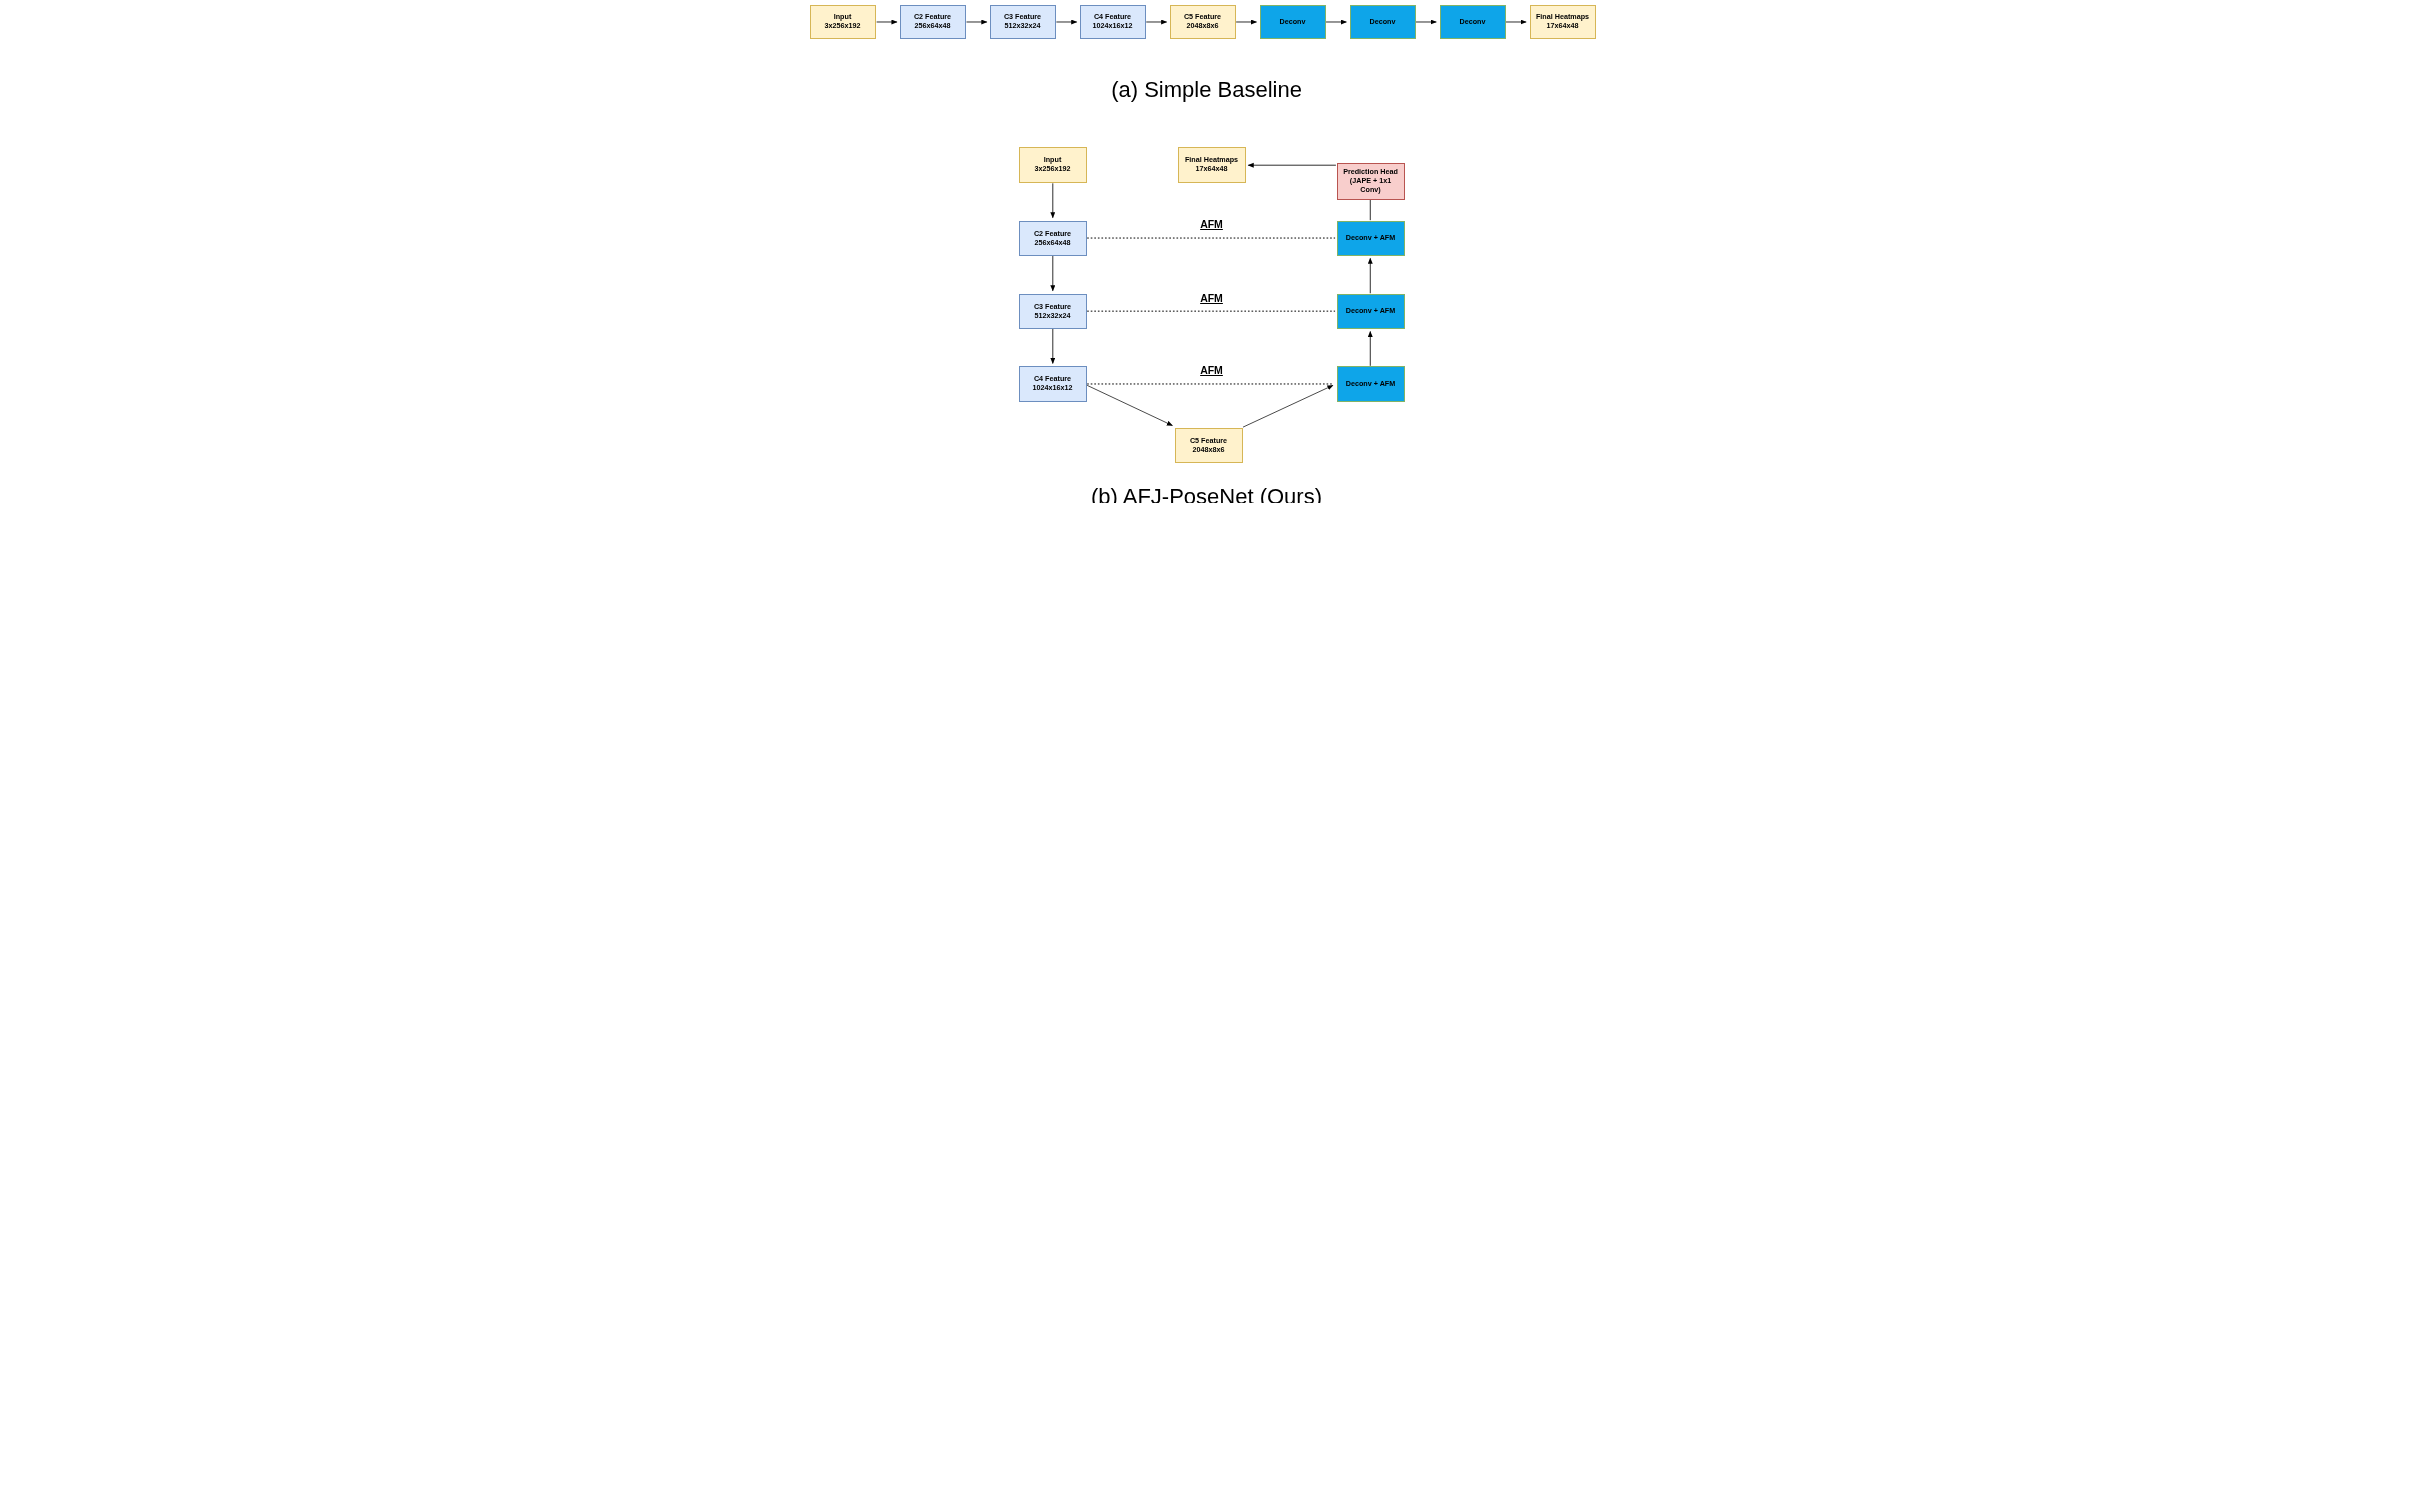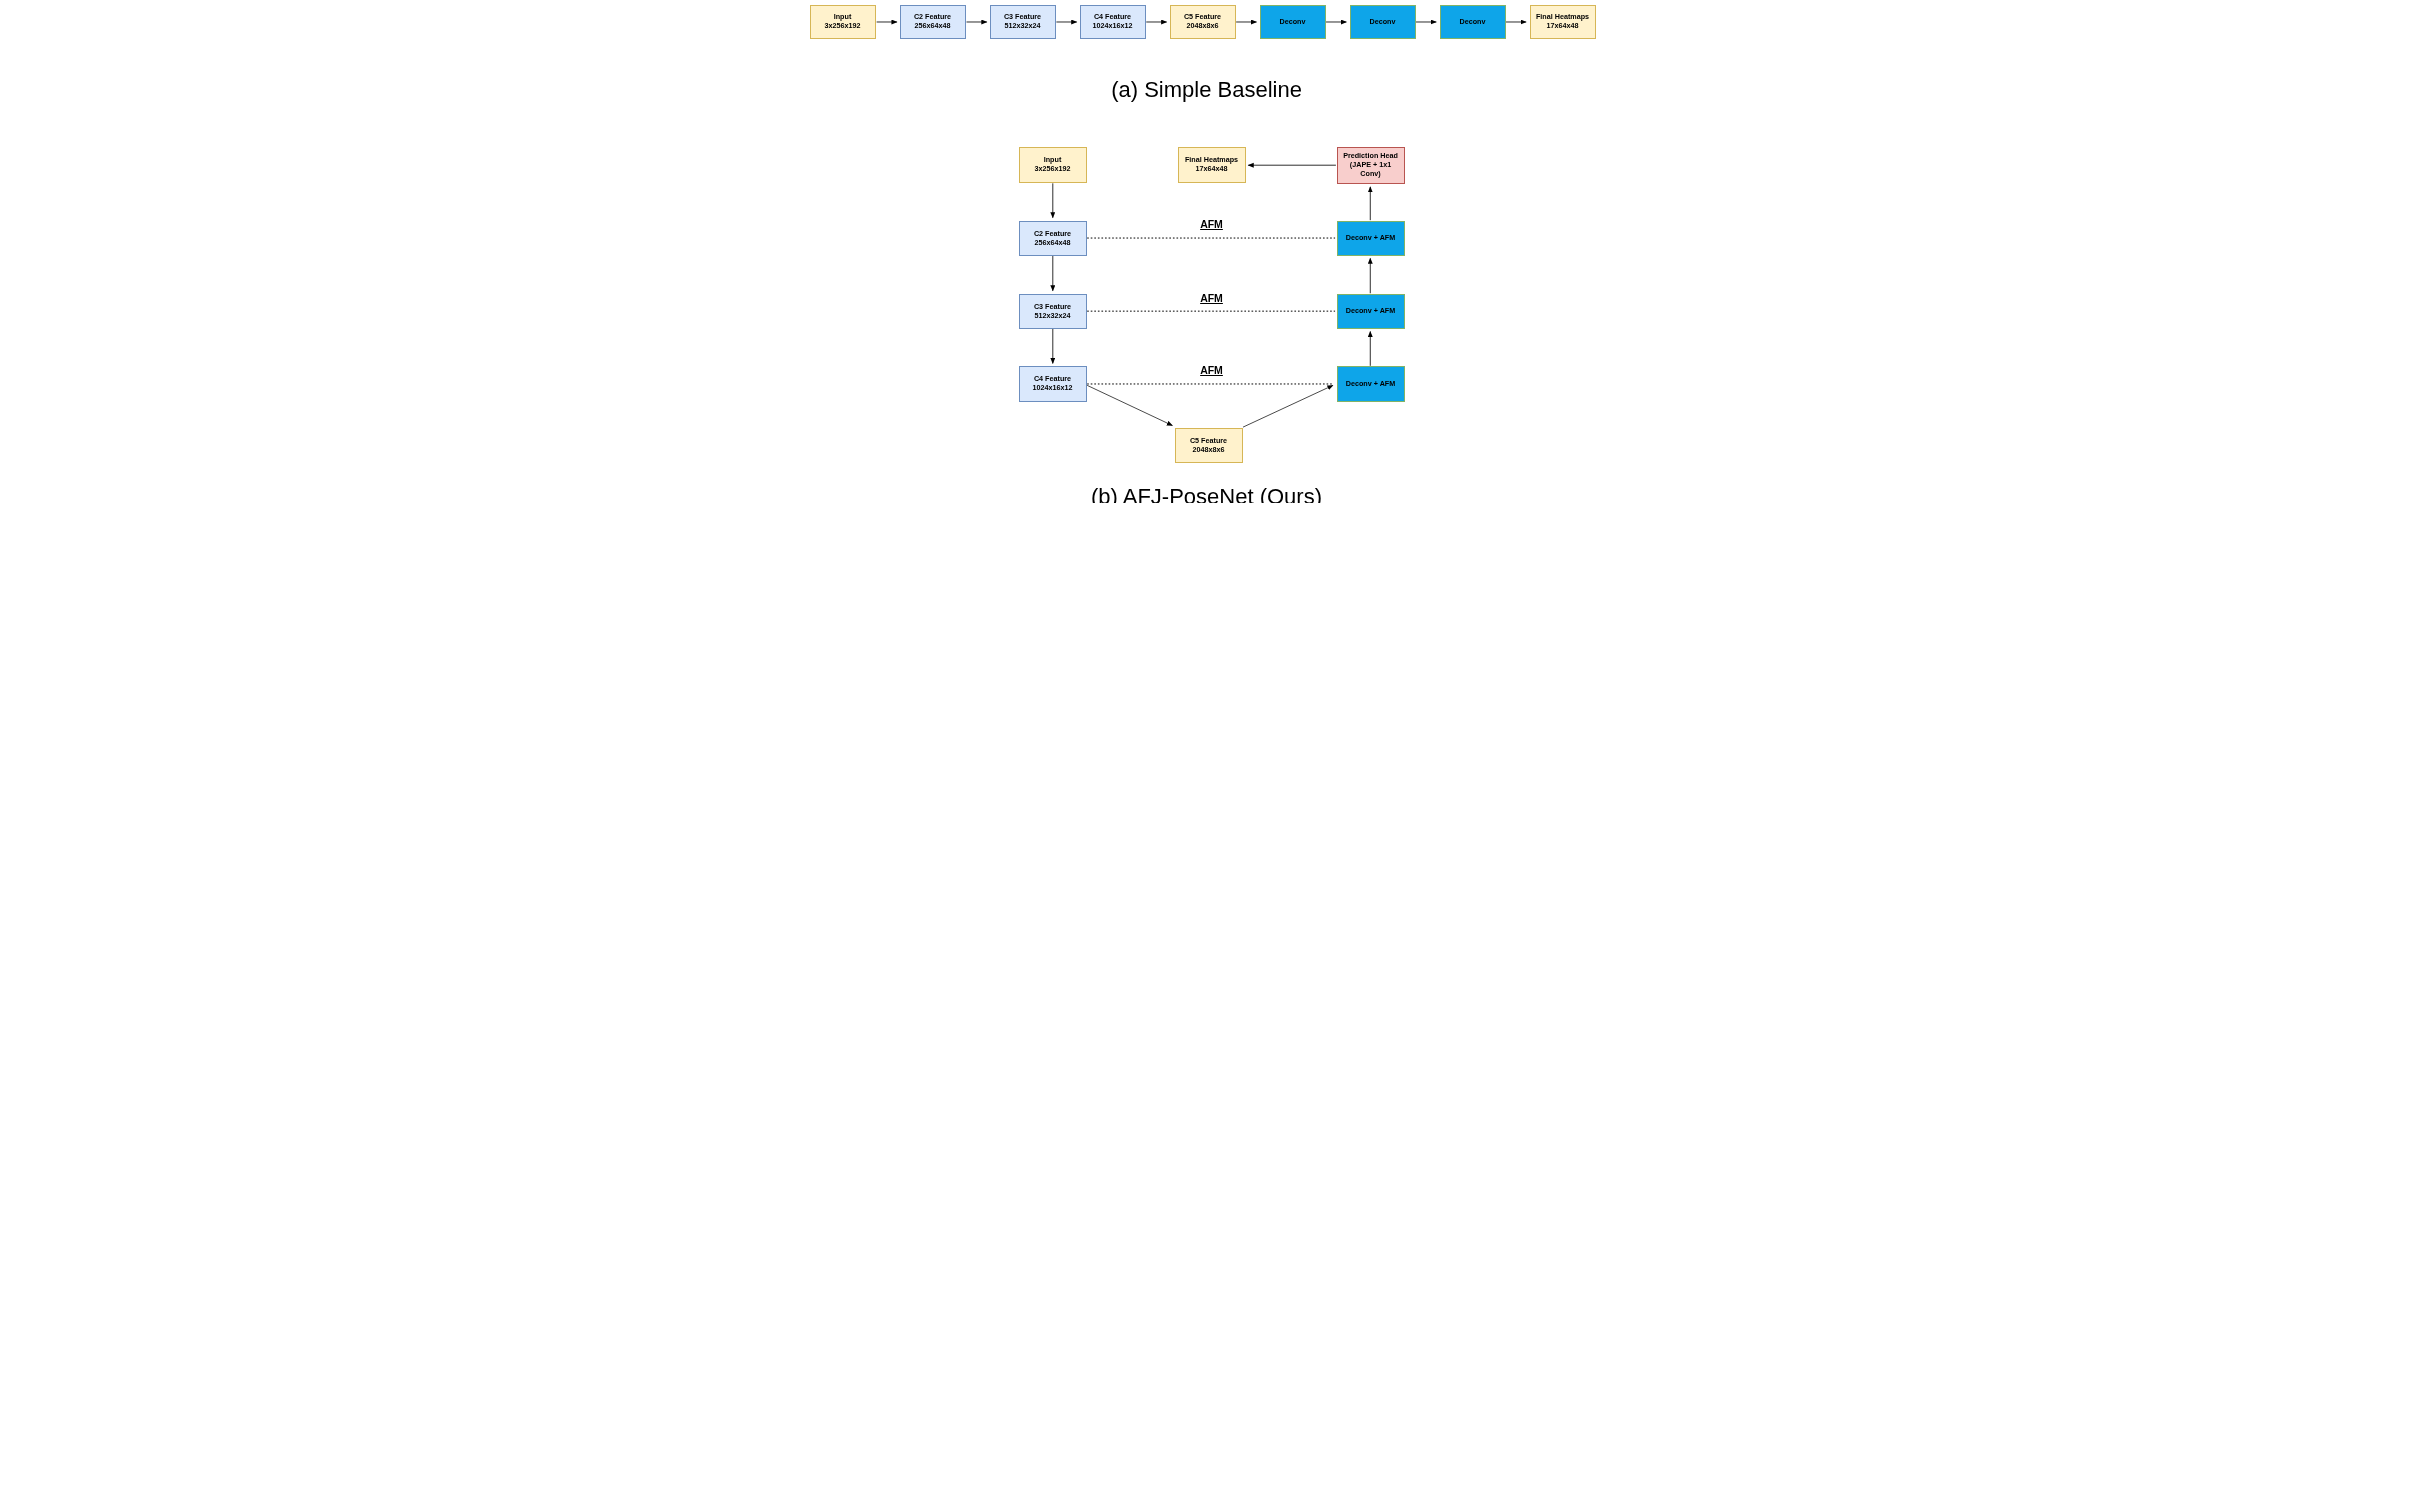--- a/index.html
+++ b/index.html
@@ -5,21 +5,21 @@
   html,body{margin:0;padding:0;background:#ffffff;}
   body{font-family:"Liberation Sans", sans-serif;}
   .stage{position:relative;width:804px;height:503px;margin:0 auto;background:#ffffff;overflow:hidden;}
   .wires{position:absolute;left:0;top:0;width:100%;height:100%;pointer-events:none;}
   .node{position:absolute;box-sizing:border-box;display:flex;flex-direction:column;align-items:center;justify-content:center;
         border:0.8px solid #000;text-align:center;font-weight:bold;font-size:7.2px;line-height:8.8px;color:#000;padding:7px;}
   .node .line{display:block;white-space:nowrap;}
   .yellow{background:#FFF2CC;border-color:#D6B656;}
   .blue{background:#DAE8FC;border-color:#6C8EBF;align-items:center;}
   .green{background:#0ea5e9;border-color:#82B366;}
-  .red{background:#F8CECC;border-color:#B85450;}
+  .red{background:#F8CECC;border-color:#B85450;margin-top:16px;}
   .caption{position:absolute;left:0;width:100%;text-align:center;font-size:22px;font-weight:400;color:#000;}
   .afm-label{position:absolute;width:110px;text-align:center;font-size:10.5px;font-weight:bold;color:#000;text-decoration:underline;}
 </style>
 </head>
 <body>
 
 <div class="stage">
 
   <svg class="wires" viewBox="0 0 1462 915" xmlns="http://www.w3.org/2000/svg">
     <defs>

